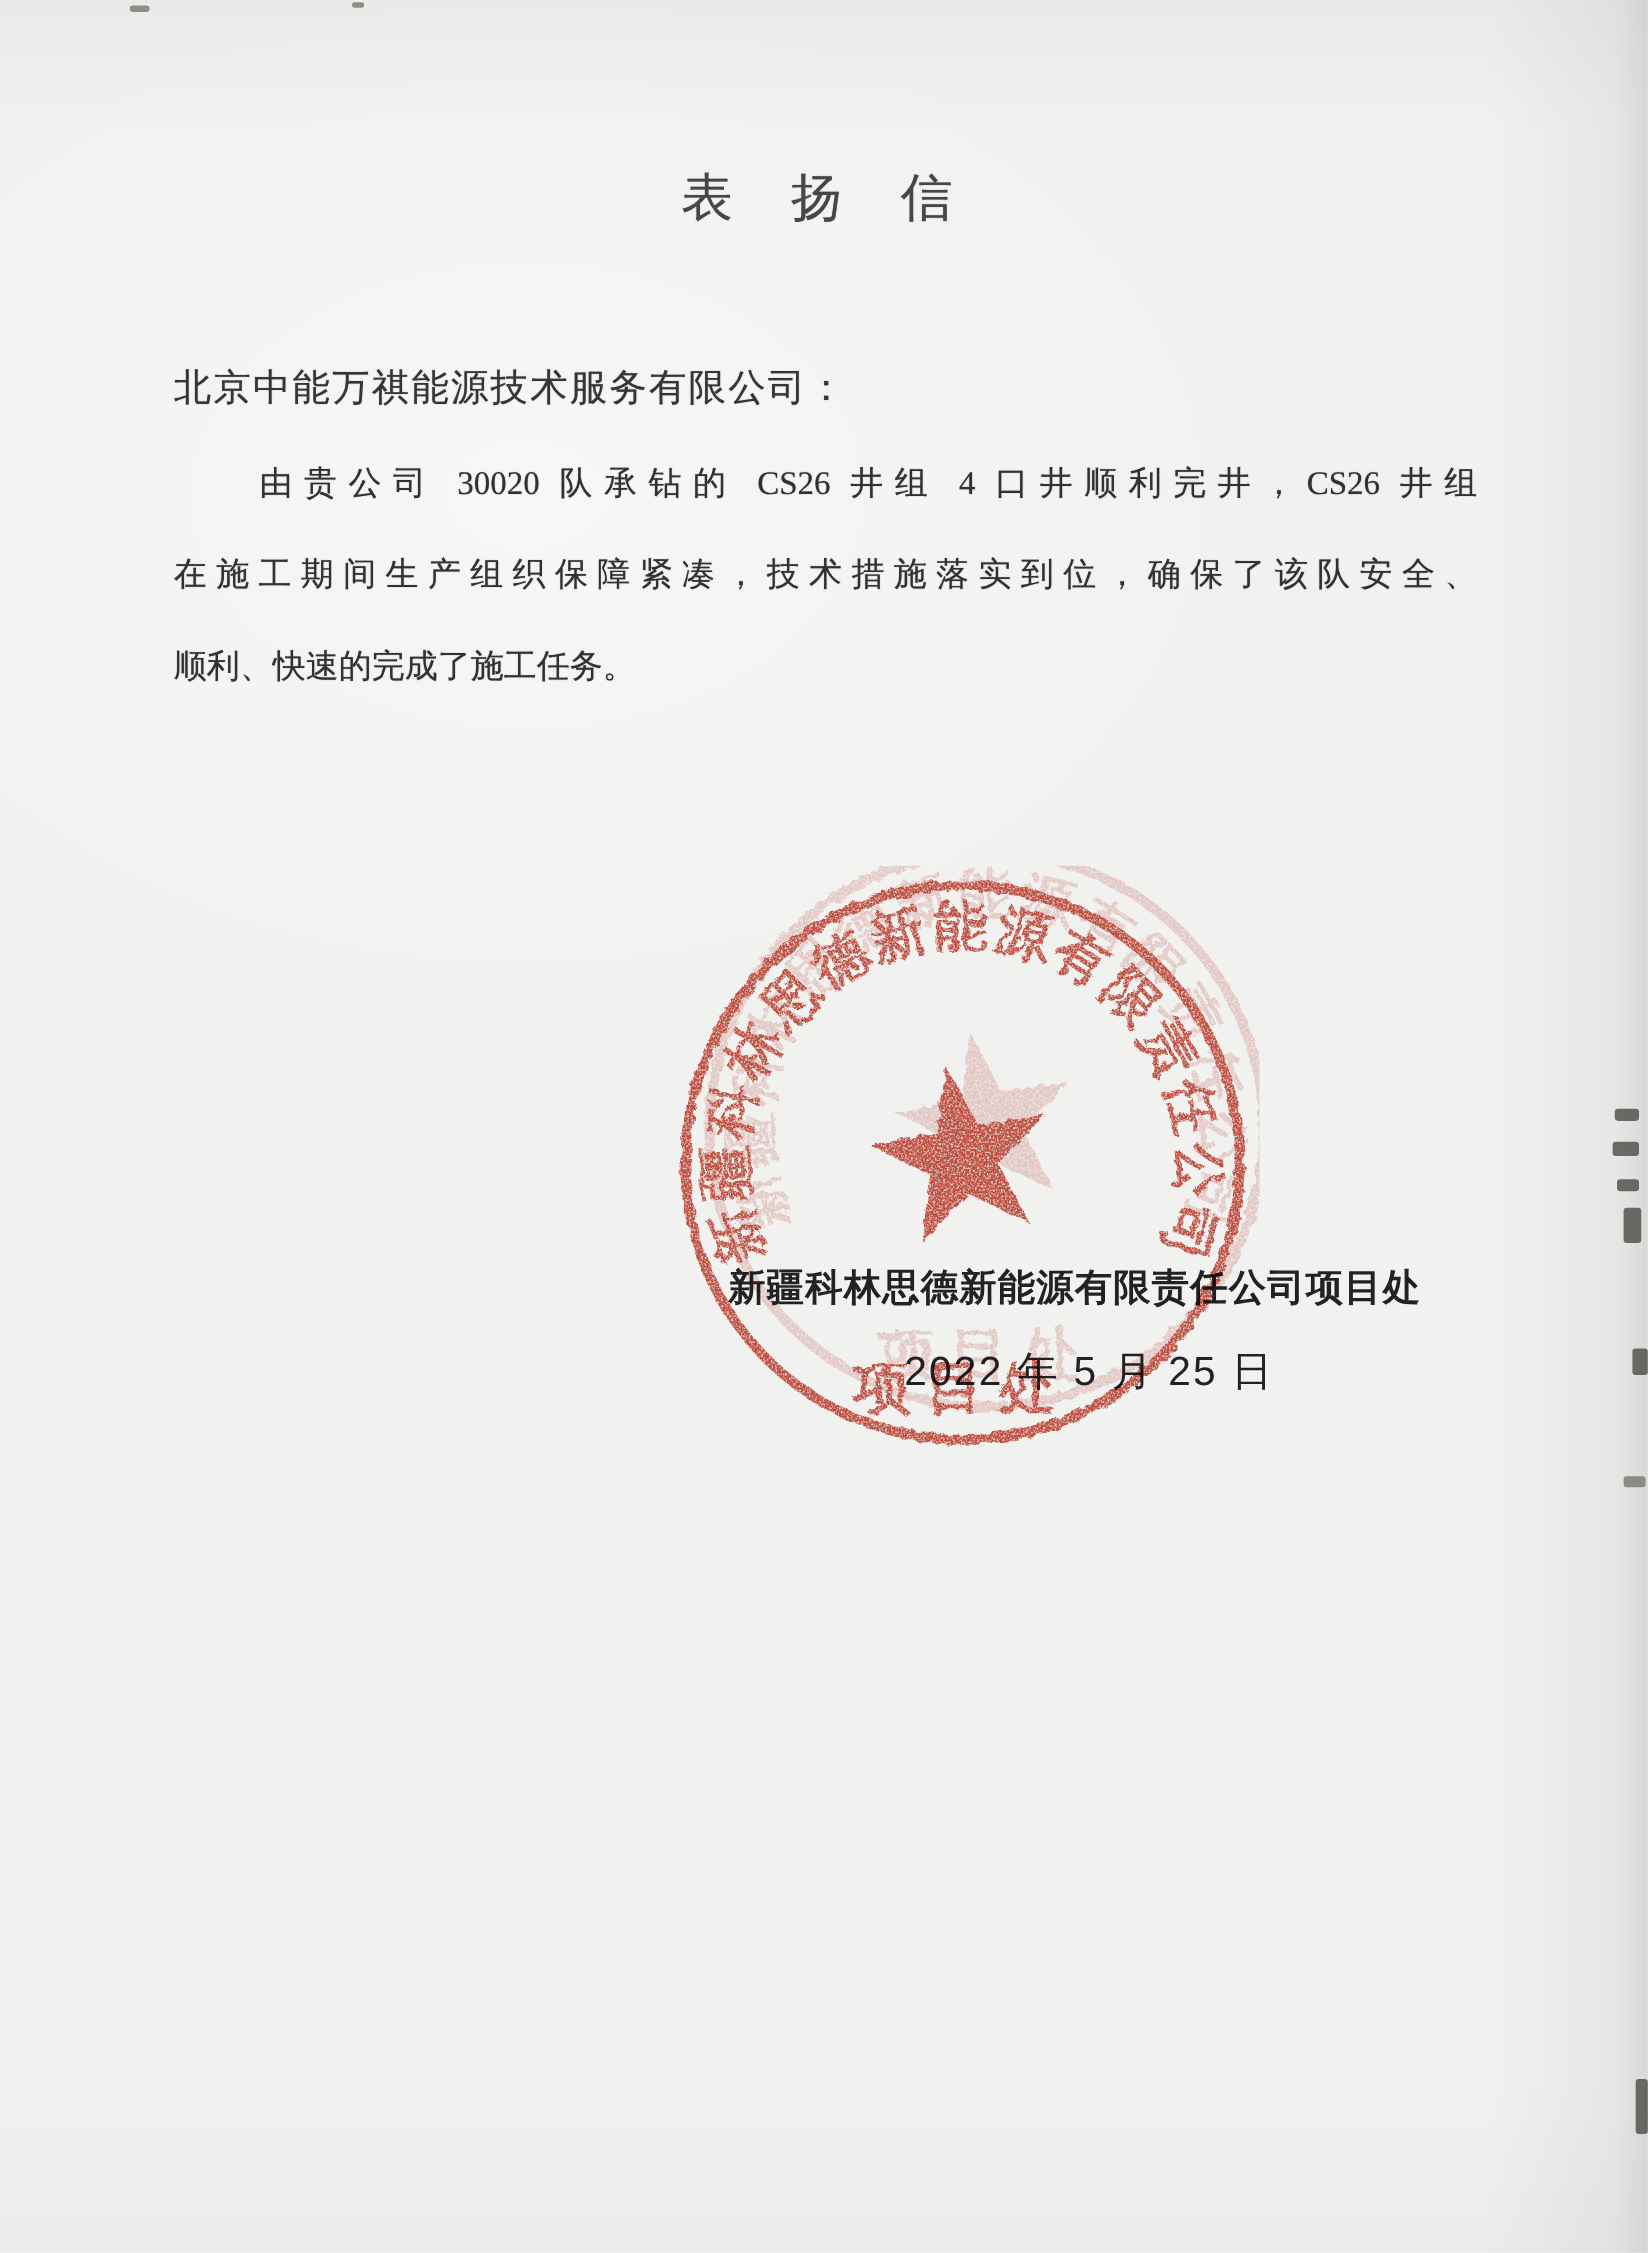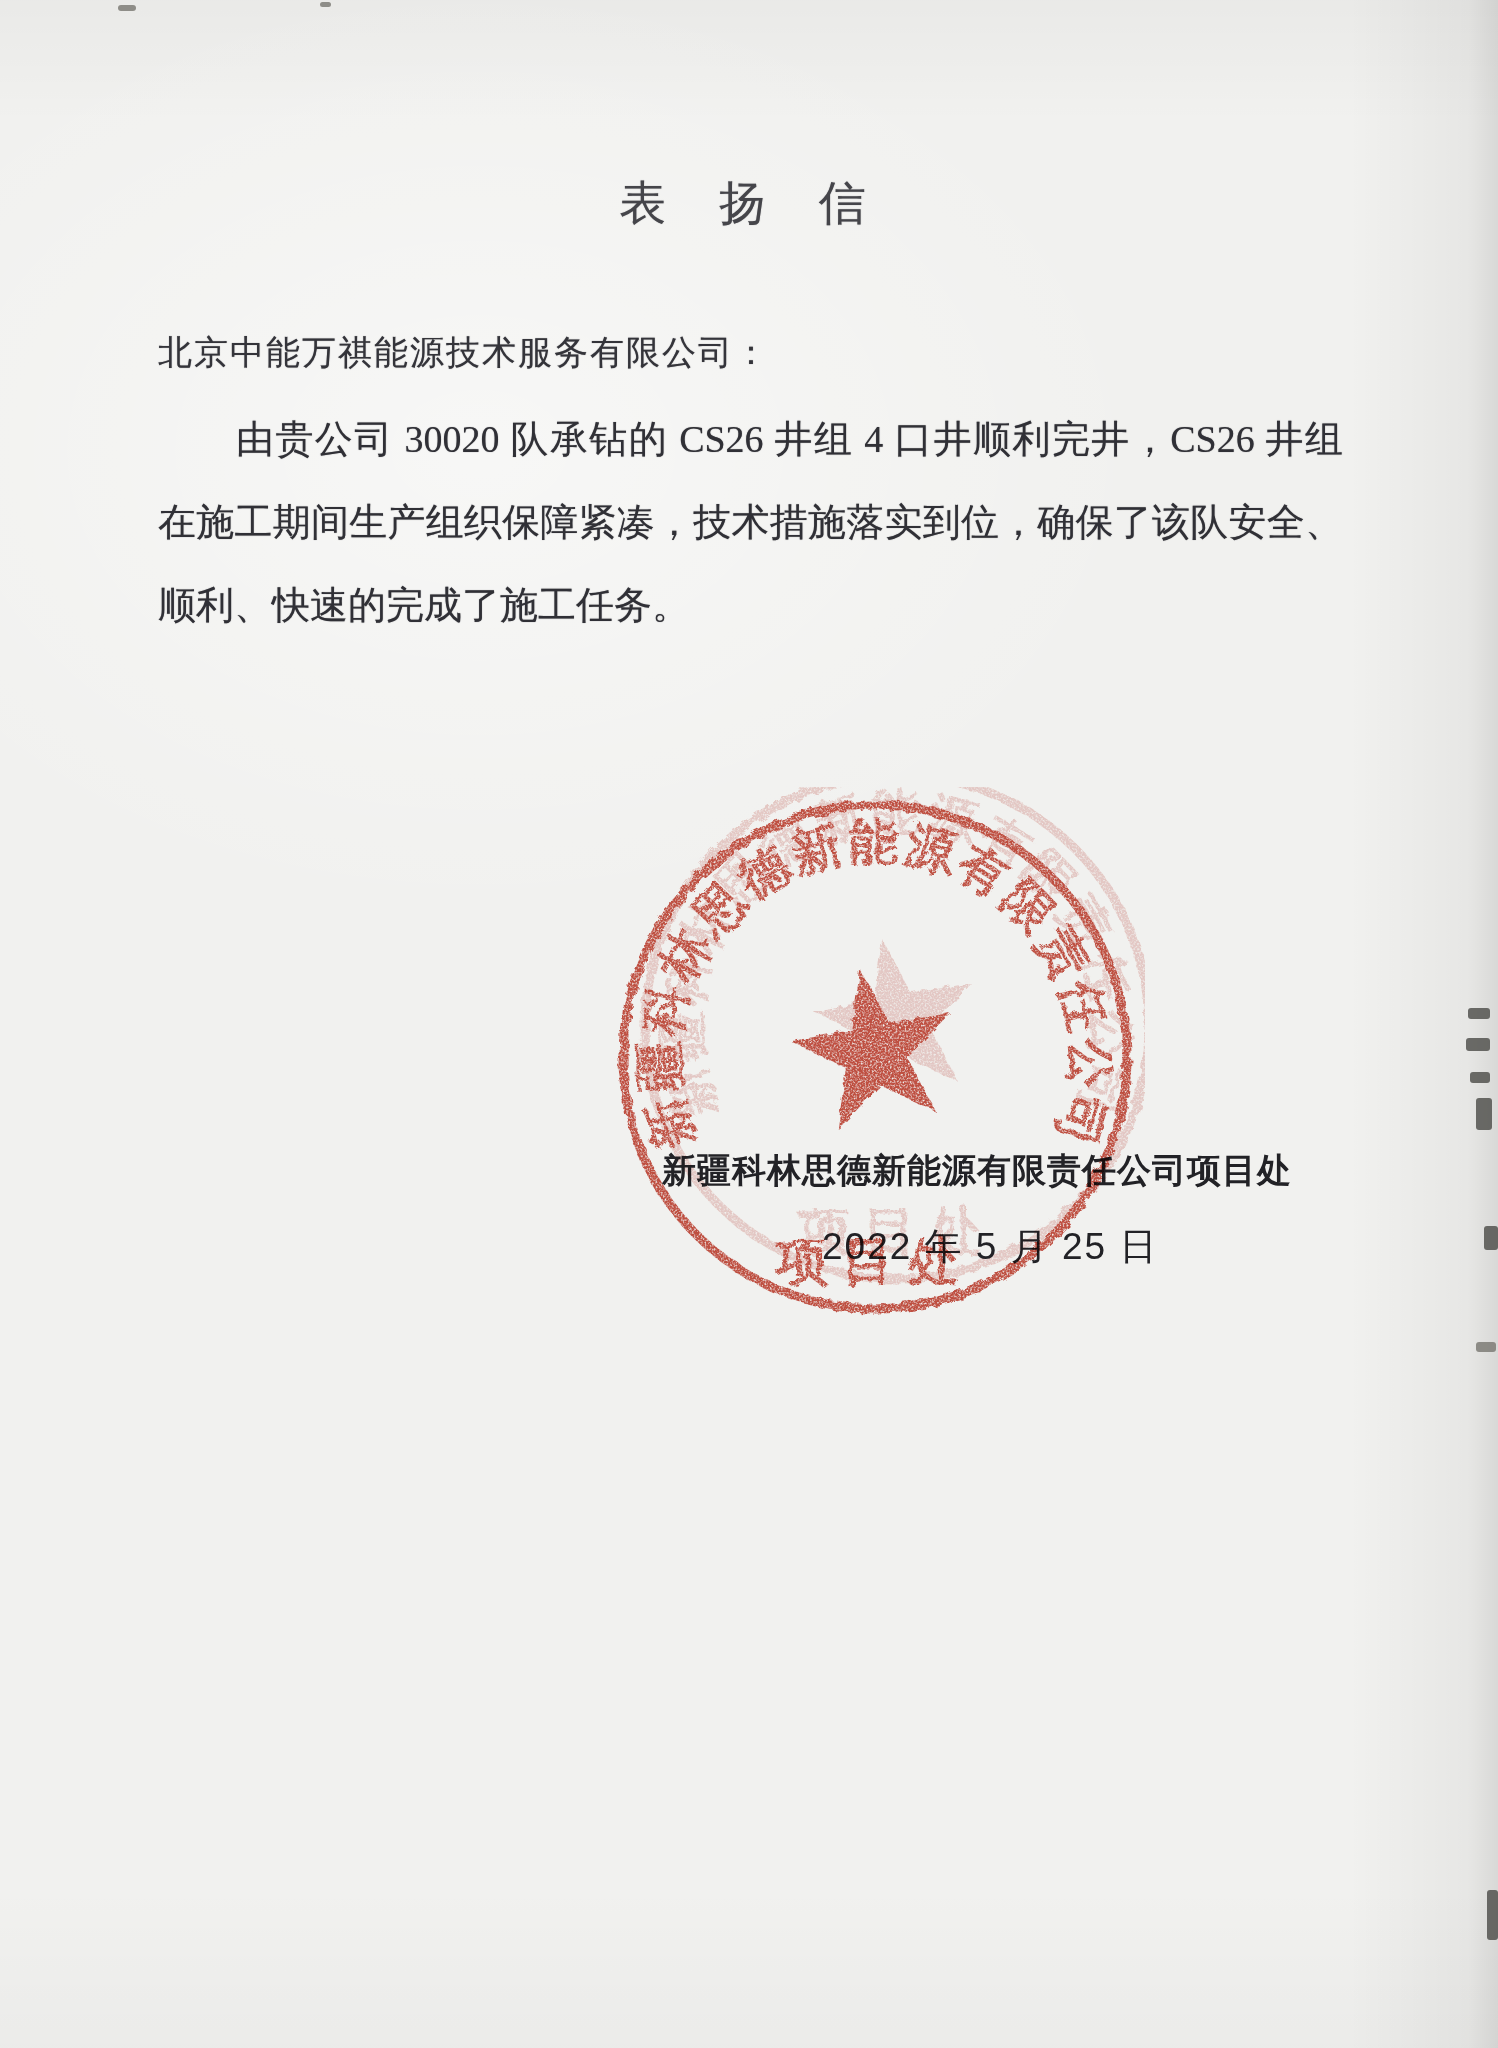--- a/index.html
+++ b/index.html
@@ -16,31 +16,30 @@
       linear-gradient(to bottom, rgba(0,0,0,0.03), rgba(0,0,0,0) 6%),
       linear-gradient(to top, rgba(0,0,0,0.025), rgba(0,0,0,0) 8%),
       #f1f1ef;
   }
   .title {
     position: absolute; top: 148px; left: 0; width: 100%;
     text-align: center;
     font-size: 47px; color: #45454a;
     letter-spacing: 13px; word-spacing: 15px;
     text-shadow: 0 0 1px rgba(70,70,75,0.55);
-    margin-top: 24px;
   }
   .recipient {
     position: absolute; top: 330px; left: 158px;
     font-size: 34px; color: #34343a;
     letter-spacing: 2px;
     text-shadow: 0 0 1px rgba(52,52,58,0.6);
   }
   .body-block {
     position: absolute; top: 398px; left: 158px; width: 1185px;
-    font-size: 38px; color: #303036;
+    font-size: 30px; color: #303036;
     line-height: 83px;
     text-shadow: 0 0 1px rgba(48,48,54,0.6);
   }
   .body-line { width: 100%; }
   .fill { text-align: justify; text-align-last: justify; }
   .indent { text-indent: 78px; }
   .signature {
     position: absolute; top: 1148px; right: 206px;
     font-family: Liberation Sans, sans-serif;
     font-weight: 700;

